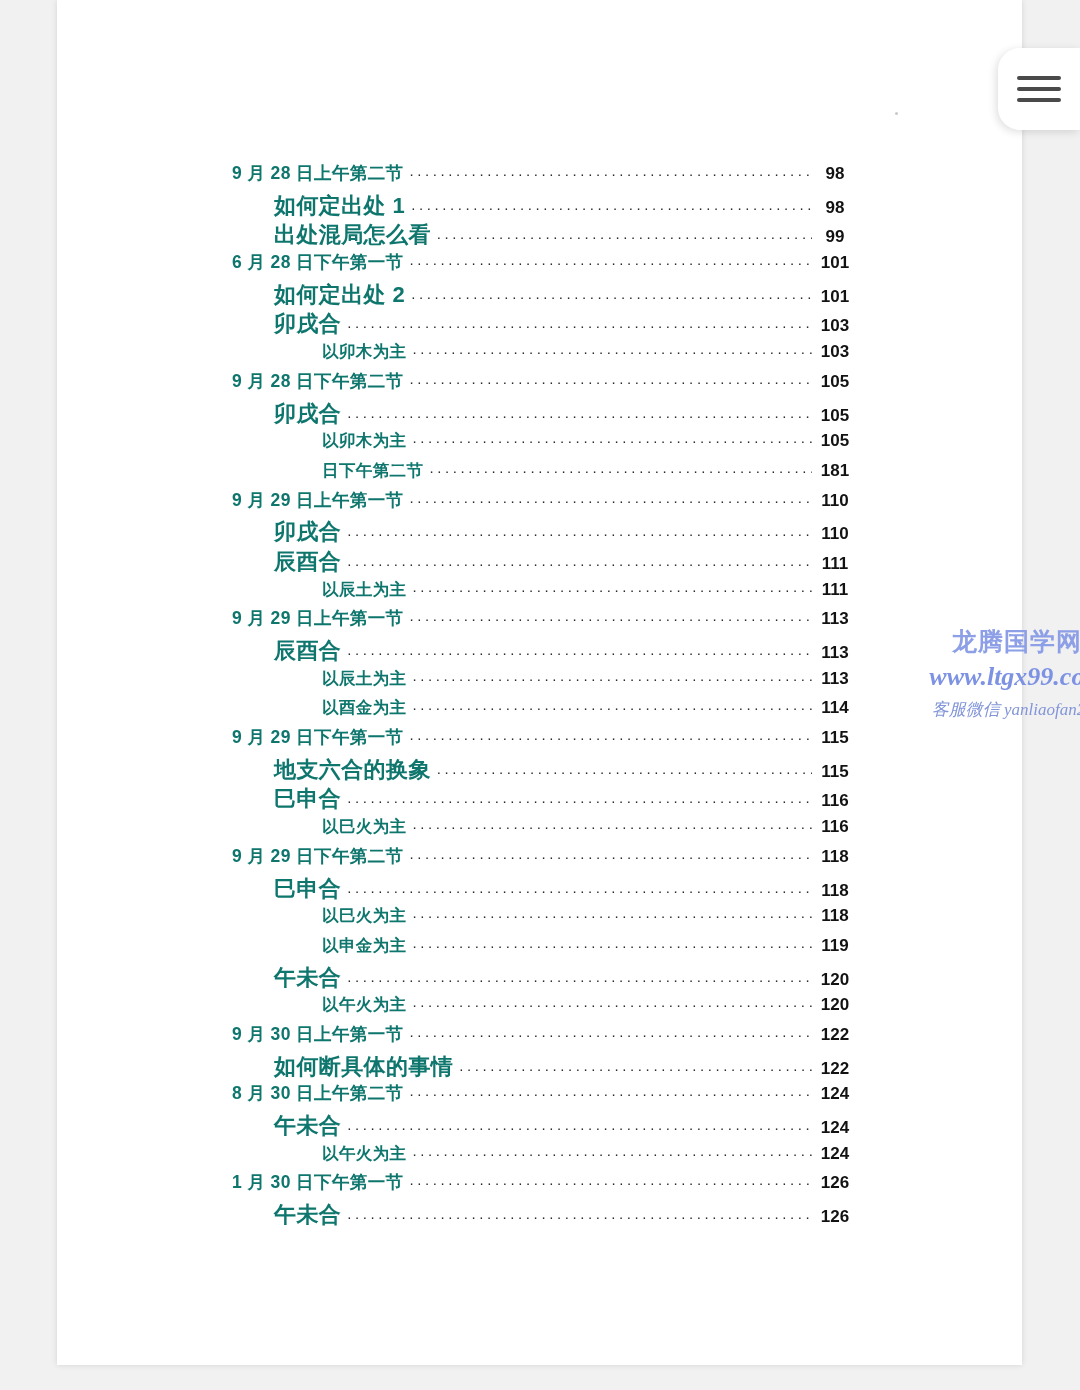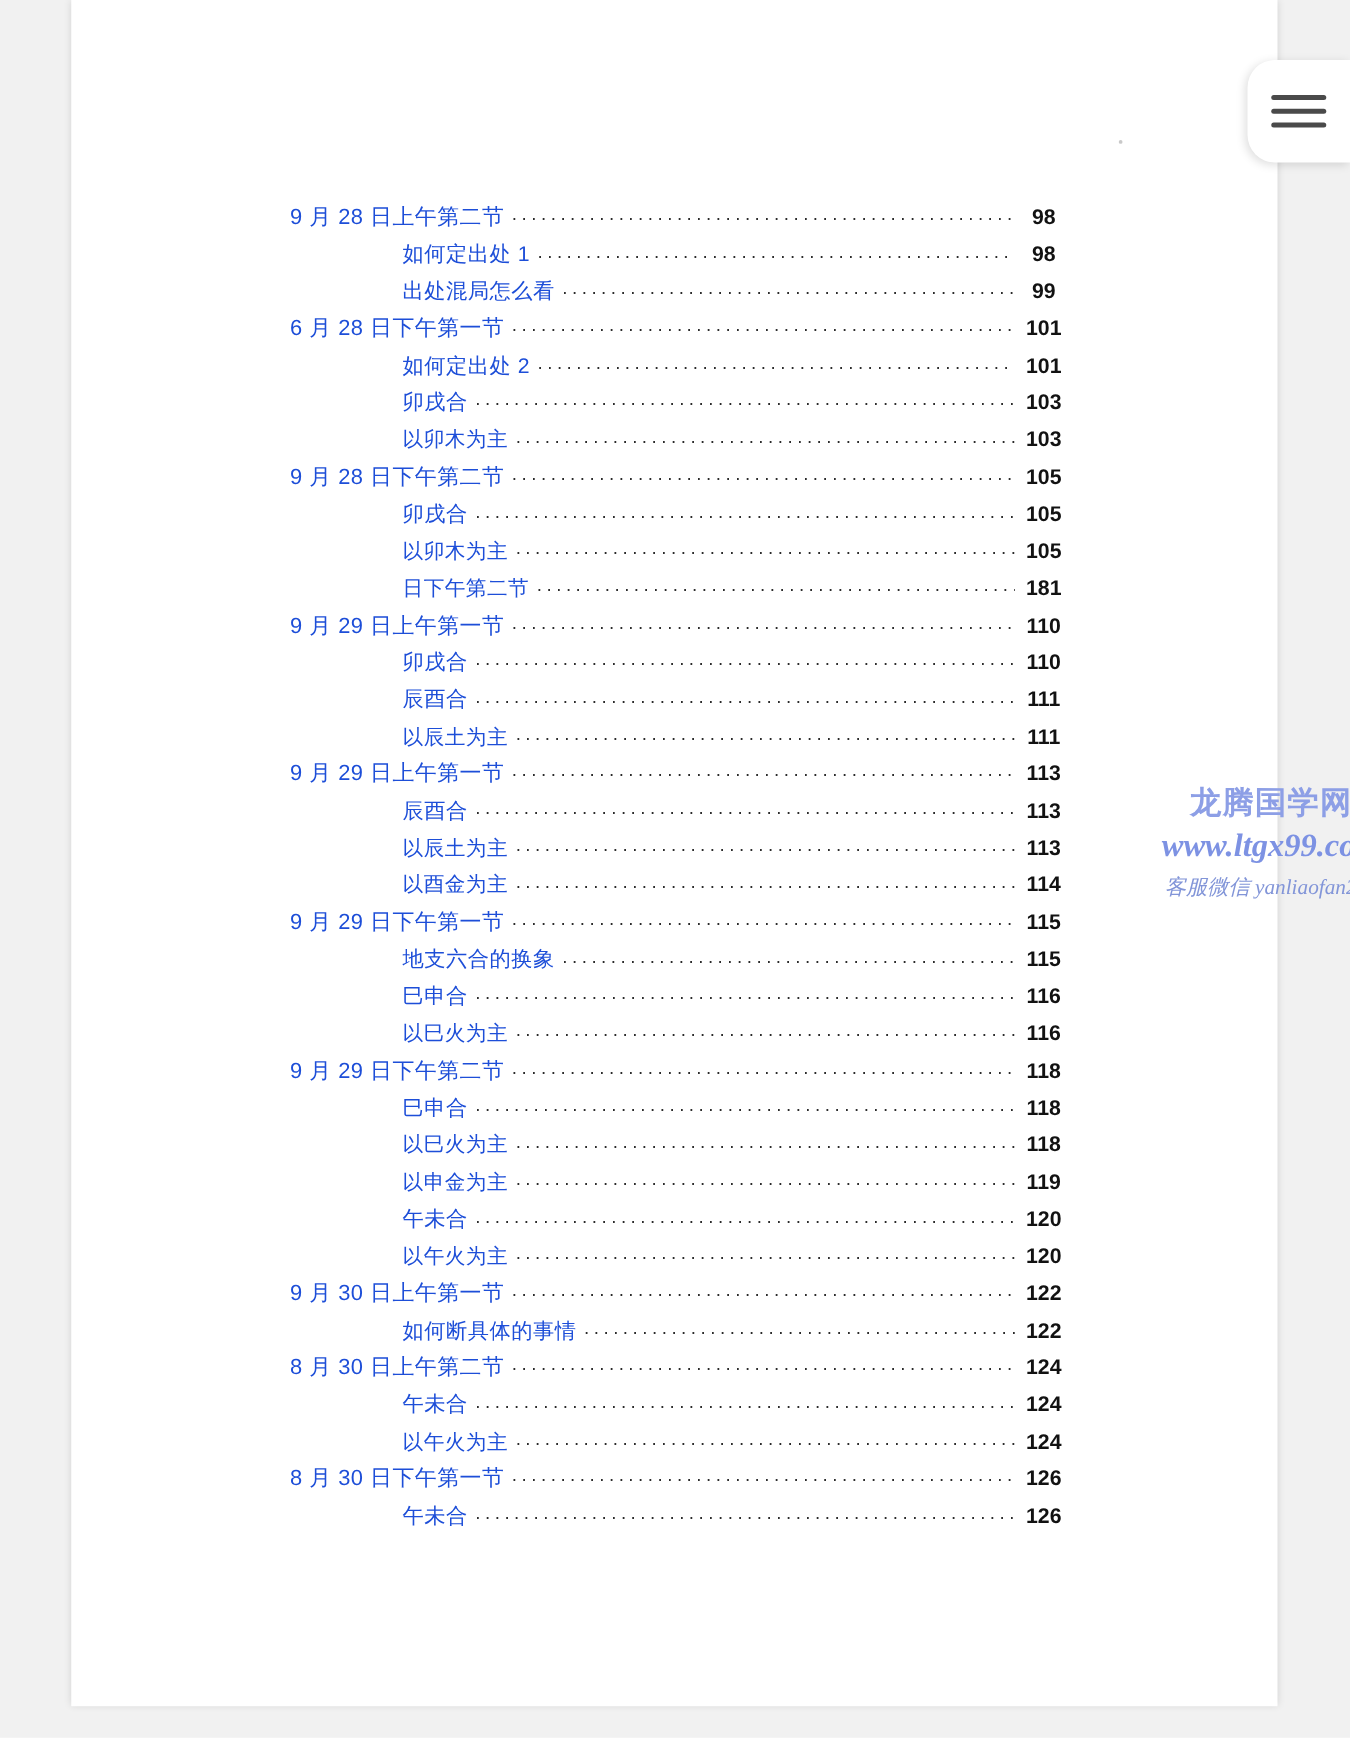--- a/index.html
+++ b/index.html
@@ -34,23 +34,23 @@
     display: flex;
     align-items: baseline;
     font-size: 17px;
     color: #1a1a1a;
     line-height: 1.0;
     height: 29.7px;
     white-space: nowrap;
   }
   .toc-row .label {
     flex: 0 0 auto;
-    font-weight: 400;
+    font-weight: 700;
     letter-spacing: 0.4px;
-    color: #1d4ed8;
+    color: #0f766e;
   }
   .toc-row .dots {
     flex: 1 1 auto;
     overflow: hidden;
     margin: 0 6px;
     position: relative;
     top: -3px;
     color: #2b2b2b;
     font-size: 15px;
     letter-spacing: 3.6px;
@@ -60,21 +60,21 @@
     flex: 0 0 auto;
     width: 34px;
     text-align: center;
     font-weight: 700;
     color: #121212;
   }
   .lvl-0 { padding-left: 0px; }
   .lvl-1 { padding-left: 42px; }
   .lvl-2 { padding-left: 90px; }
   .lvl-0 .label { font-size: 17.5px; }
-  .lvl-1 .label { font-size: 17px; margin-left: 48px; }
+  .lvl-1 .label { font-size: 22px; }
   .lvl-2 .label { font-size: 16.5px; }
 
   
   .menu-fab {
     position: absolute;
     right: 0px;
     top: 48px;
     width: 82px;
     height: 82px;
     background: #ffffff;
@@ -315,21 +315,21 @@
           <span class="label">午未合</span>
           <span class="dots">........................................................................................................................</span>
           <span class="page">124</span>
         </div>
         <div class="toc-row lvl-2">
           <span class="label">以午火为主</span>
           <span class="dots">........................................................................................................................</span>
           <span class="page">124</span>
         </div>
         <div class="toc-row lvl-0">
-          <span class="label">8 月 30 日下午第一节</span>
+          <span class="label">1 月 30 日下午第一节</span>
           <span class="dots">........................................................................................................................</span>
           <span class="page">126</span>
         </div>
         <div class="toc-row lvl-1">
           <span class="label">午未合</span>
           <span class="dots">........................................................................................................................</span>
           <span class="page">126</span>
         </div>
       </div>
 

